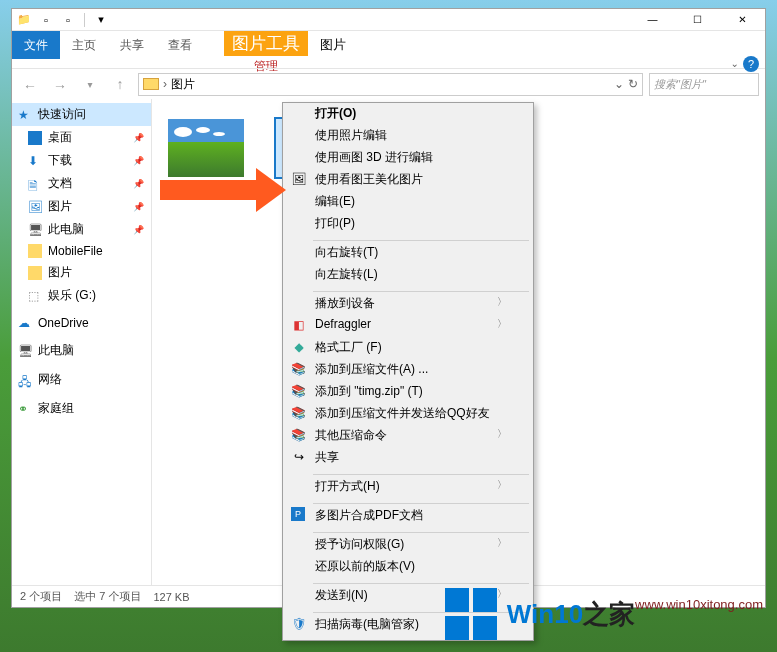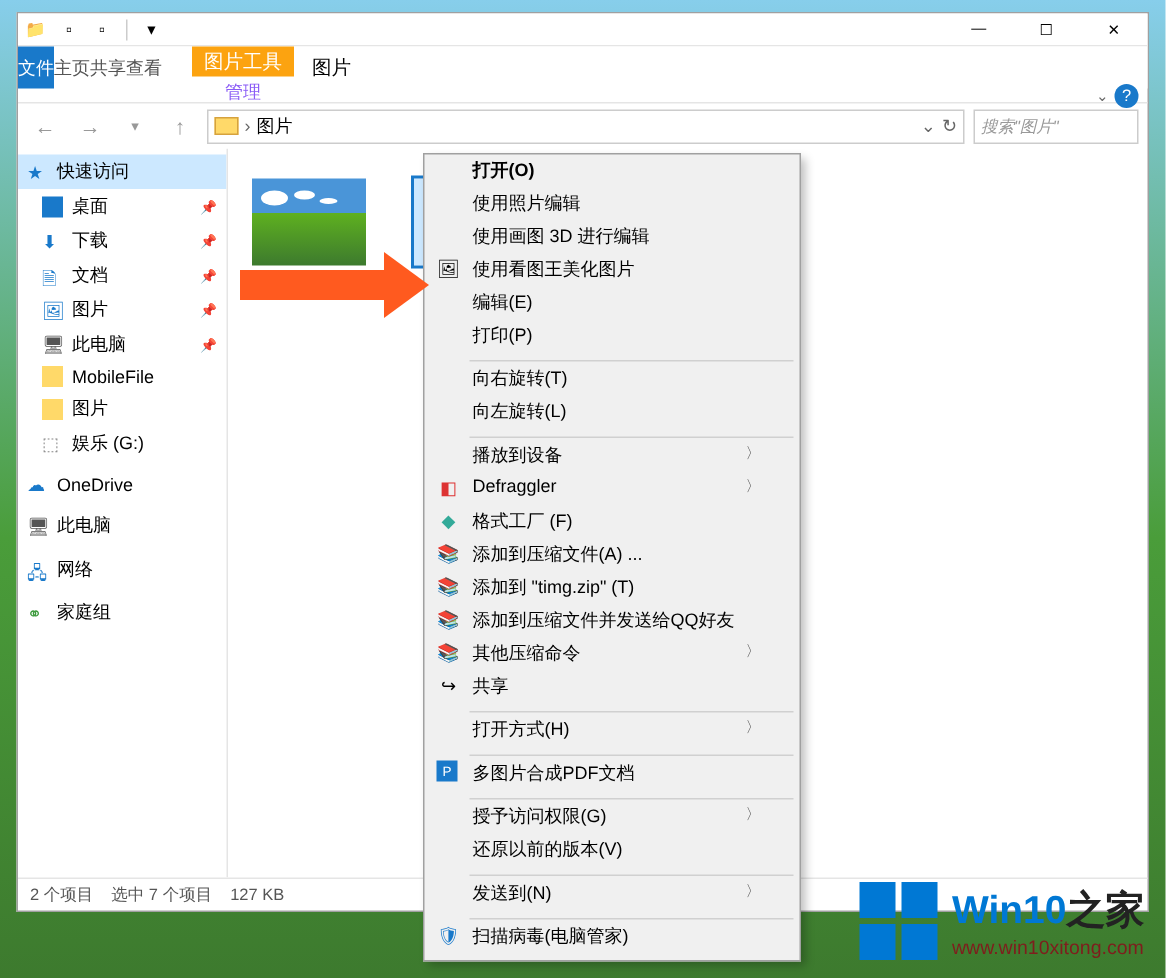--- a/index.html
+++ b/index.html
@@ -5,25 +5,25 @@
 * { margin: 0; padding: 0; box-sizing: border-box; font-family: "Microsoft YaHei", "Segoe UI", sans-serif; }
 body { width: 777px; height: 652px; background: linear-gradient(to bottom, #87CEEB 0%, #4a9d3a 55%, #3d7a2e 100%); position: relative; overflow: hidden; }
 .window { position: absolute; top: 8px; left: 11px; right: 11px; height: 600px; background: #fff; border: 1px solid #a0a0a0; display: flex; flex-direction: column; }
 .titlebar { height: 22px; background: #fff; display: flex; align-items: center; border-bottom: 1px solid #e5e5e5; }
 .tb-left { display: flex; align-items: center; padding-left: 4px; gap: 6px; }
 .qicon { width: 16px; height: 16px; display: inline-flex; align-items: center; justify-content: center; font-size: 11px; }
 .tb-sep { width: 1px; height: 14px; background: #ccc; margin: 0 2px; }
 .tb-right { margin-left: auto; display: flex; }
 .winbtn { width: 45px; height: 22px; display: flex; align-items: center; justify-content: center; font-size: 10px; color: #000; }
 .ribbon-tabs { height: 28px; display: flex; align-items: stretch; font-size: 12px; background: #fff; }
-.rtab { padding: 0 0; display: flex; align-items: center; color: #555; }
+.rtab { padding: 0 12px; display: flex; align-items: center; color: #555; }
 .rtab.file { background: #1979ca; color: #fff; }
 .ctx-tab-group { margin-left: 20px; display: flex; flex-direction: column; align-items: center; }
-.ctx-label { background: #fca310; color: #fff; font-size: 13px; padding: 1px 8px; }
-.ctx-tab { font-size: 12px; padding: 2px 12px; color: #8b5cf6; }
+.ctx-label { background: #fca310; color: #fff; font-size: 17px; padding: 1px 8px; }
+.ctx-tab { font-size: 12px; padding: 2px 12px; color: #b91c1c; }
 .ribbon-title { margin-left: 12px; font-size: 13px; color: #000; align-self: center; }
 .ribbon-bottom { height: 10px; border-bottom: 1px solid #e5e5e5; display: flex; justify-content: flex-end; align-items: center; padding-right: 6px; gap: 4px; }
 .rb-help { width: 16px; height: 16px; border-radius: 50%; background: #1979ca; color: #fff; font-size: 11px; display: flex; align-items: center; justify-content: center; }
 .addrbar { height: 30px; display: flex; align-items: center; gap: 6px; padding: 4px 6px; }
 .navbtn { width: 24px; height: 24px; border-radius: 4px; display: flex; align-items: center; justify-content: center; color: #999; font-size: 14px; }
 .addr { flex: 1; height: 23px; border: 1px solid #ccc; display: flex; align-items: center; padding: 0 4px; font-size: 12px; }
 .addr-icon { width: 16px; height: 12px; background: #ffd969; border: 1px solid #d6a23e; margin-right: 4px; }
 .addr-end { margin-left: auto; display: flex; gap: 4px; color: #666; }
 .search { width: 110px; height: 23px; border: 1px solid #ccc; font-size: 11px; color: #999; padding: 0 4px; display: flex; align-items: center; font-style: italic; }
 .body { flex: 1; display: flex; overflow: hidden; }
@@ -46,21 +46,21 @@
 .mitem.hl { background: #fff; outline: 2px solid #ff5a1f; outline-offset: -1px; }
 .mitem .micon { position: absolute; left: 6px; width: 16px; height: 16px; display: flex; align-items: center; justify-content: center; }
 .msep { height: 1px; background: #d0d0d0; margin: 3px 2px 3px 28px; }
 .marrow { margin-left: auto; color: #555; font-size: 10px; }
 .arrow-annot { position: absolute; top: 168px; left: 160px; width: 130px; height: 44px; }
 .arrow-shaft { position: absolute; top: 12px; left: 0; width: 96px; height: 20px; background: #ff5a1f; }
 .arrow-head { position: absolute; top: 0; left: 96px; width: 0; height: 0; border-left: 30px solid #ff5a1f; border-top: 22px solid transparent; border-bottom: 22px solid transparent; }
 .watermark { position: absolute; bottom: 12px; right: 14px; display: flex; align-items: center; gap: 10px; }
 .wmlogo { width: 52px; height: 52px; display: grid; grid-template: 1fr 1fr / 1fr 1fr; gap: 4px; }
 .wmlogo div { background: #0078d4; }
-.wmtext { display: flex; flex-direction: column; }
+.wmtext { display: flex; flex-direction: row; }
 .wmt1 { font-size: 26px; font-weight: 600; color: #222; }
 .wmt1 span { color: #0078d4; }
 .wmt2 { font-size: 13px; color: #7f1d1d; }
 </style>
 </head>
 <body>
 
 <div class="window">
 
   <div class="titlebar">

